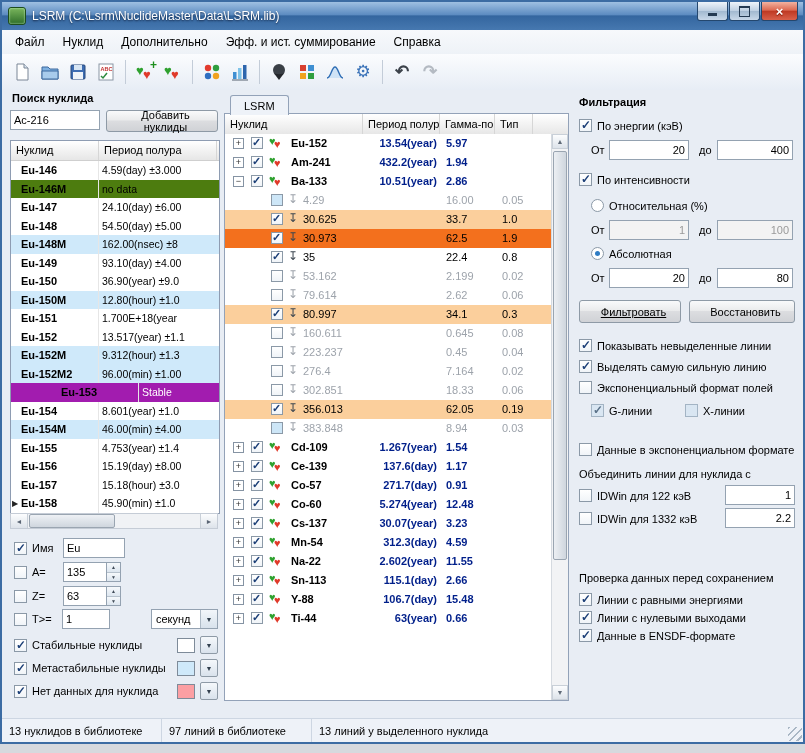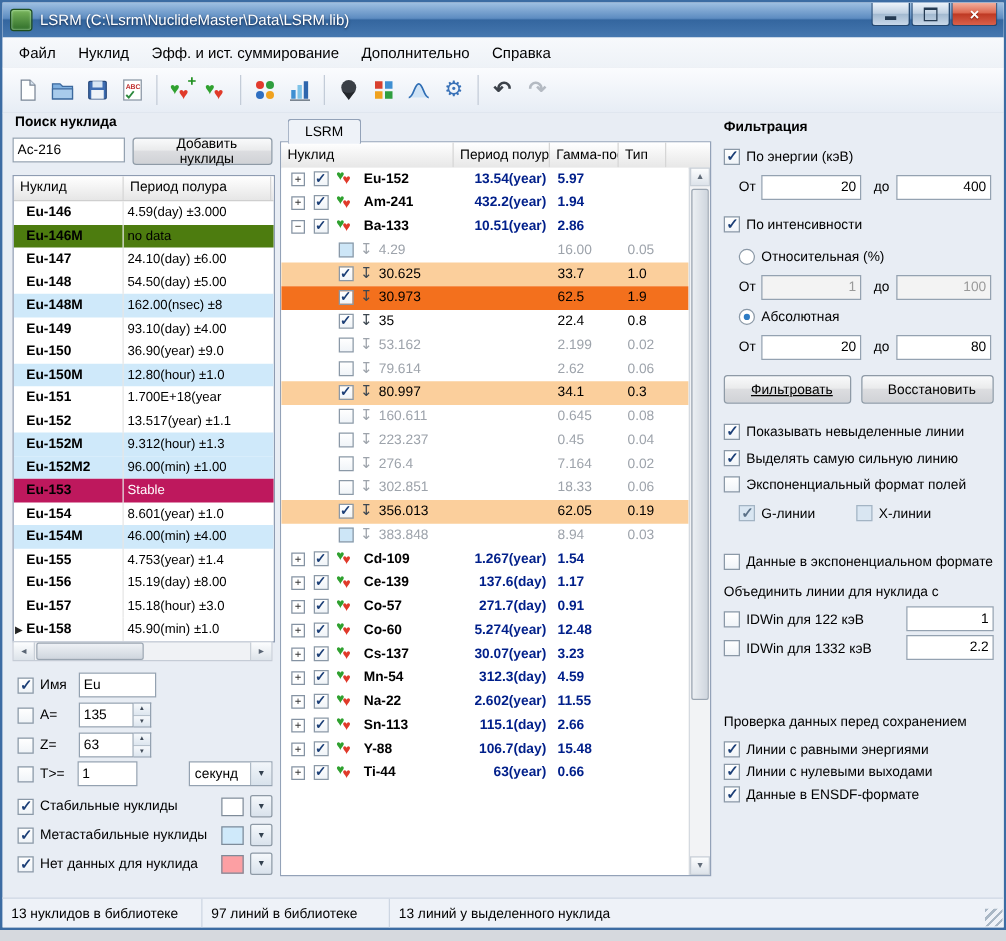--- a/index.html
+++ b/index.html
@@ -40,21 +40,21 @@
   .ltable{position:absolute;top:50px;left:0;width:208px;height:372px;background:#fff;border:1px solid #8e9cb2;overflow:hidden;}
   .lhead{display:flex;height:19px;background:linear-gradient(#ffffff,#e6e6e6);border-bottom:1px solid #cfcfcf;}
   .lhc{box-sizing:border-box;border-right:1px solid #d6d6d6;padding:3px 0 0 5px;font-size:11px;white-space:nowrap;overflow:hidden;}
   .lrow{display:flex;height:18.5px;font-size:11px;align-items:center;white-space:nowrap;}
   .lrow .c1{width:88px;height:100%;display:flex;align-items:center;border-right:1px solid #e6e6e6;box-sizing:border-box;}
   .lmark{width:9px;font-size:8px;color:#222;padding-left:1px;}
   .lname{font-weight:bold;}
   .lrow .c2{flex:1;padding-left:3px;font-size:10.5px;overflow:hidden;}
   .lrow.nodata{background:#4d7c0f;justify-content:center;}
   .lrow.meta{background:#cfe9fa;}
-  .lrow.stable{background:#be185d;}
+  .lrow.stable{background:#a21caf;padding-left:40px;}
   .lrow.stable .c2{color:#fff;}
   .hscroll{position:absolute;top:423px;left:0;width:208px;height:16px;background:#f0f2f5;border:1px solid #c5ccd6;box-sizing:border-box;display:flex;align-items:center;}
   .harr{width:16px;height:14px;display:flex;align-items:center;justify-content:center;font-size:7px;color:#5a6574;background:linear-gradient(#fcfdfe,#dde3ea);border-right:1px solid #c9d0d8;}
   .harr.r{border-left:1px solid #c9d0d8;border-right:none;margin-left:auto;}
   .hthumb{width:84px;height:12px;margin-left:1px;background:linear-gradient(#eef1f5,#cfd6de);border:1px solid #9aa5b1;border-radius:2px;}
   .crow{position:absolute;display:flex;align-items:center;gap:5px;height:20px;left:4px;width:204px;}
   .clab{width:26px;font-size:11px;}
   .llabel{flex:1;font-size:11px;}
   .swatch{width:18px;height:15px;border:1px solid #7e8b99;box-sizing:border-box;flex:none;}
   .dab{width:16px;height:16px;border:1px solid #8e9aa6;border-radius:2px;background:linear-gradient(#f5f8fb,#d9e2ec);font-size:7px;color:#33414f;display:flex;align-items:center;justify-content:center;flex:none;}
@@ -135,22 +135,22 @@
         </div>
       <div class="wb close">
           <span>×</span>
         </div>
     </div>
   </div>
 
   <div class="menubar" id="menubar">
       <div class="menu-item">Файл</div>
       <div class="menu-item">Нуклид</div>
+      <div class="menu-item">Дополнительно</div>
       <div class="menu-item">Эфф. и ист. суммирование</div>
-      <div class="menu-item">Дополнительно</div>
       <div class="menu-item">Справка</div>
     </div>
   <div class="toolbar" id="toolbar">
       <div class="tbtn">
         <svg viewBox="0 0 20 20" width="20" height="20">
           <path d="M5 2h7l4 4v12H5z" fill="#fefefe" stroke="#7a8696"></path>
           <path d="M12 2v4h4" fill="#d8e4f0" stroke="#7a8696"></path>
         </svg>
       </div>
       <div class="tbtn">

